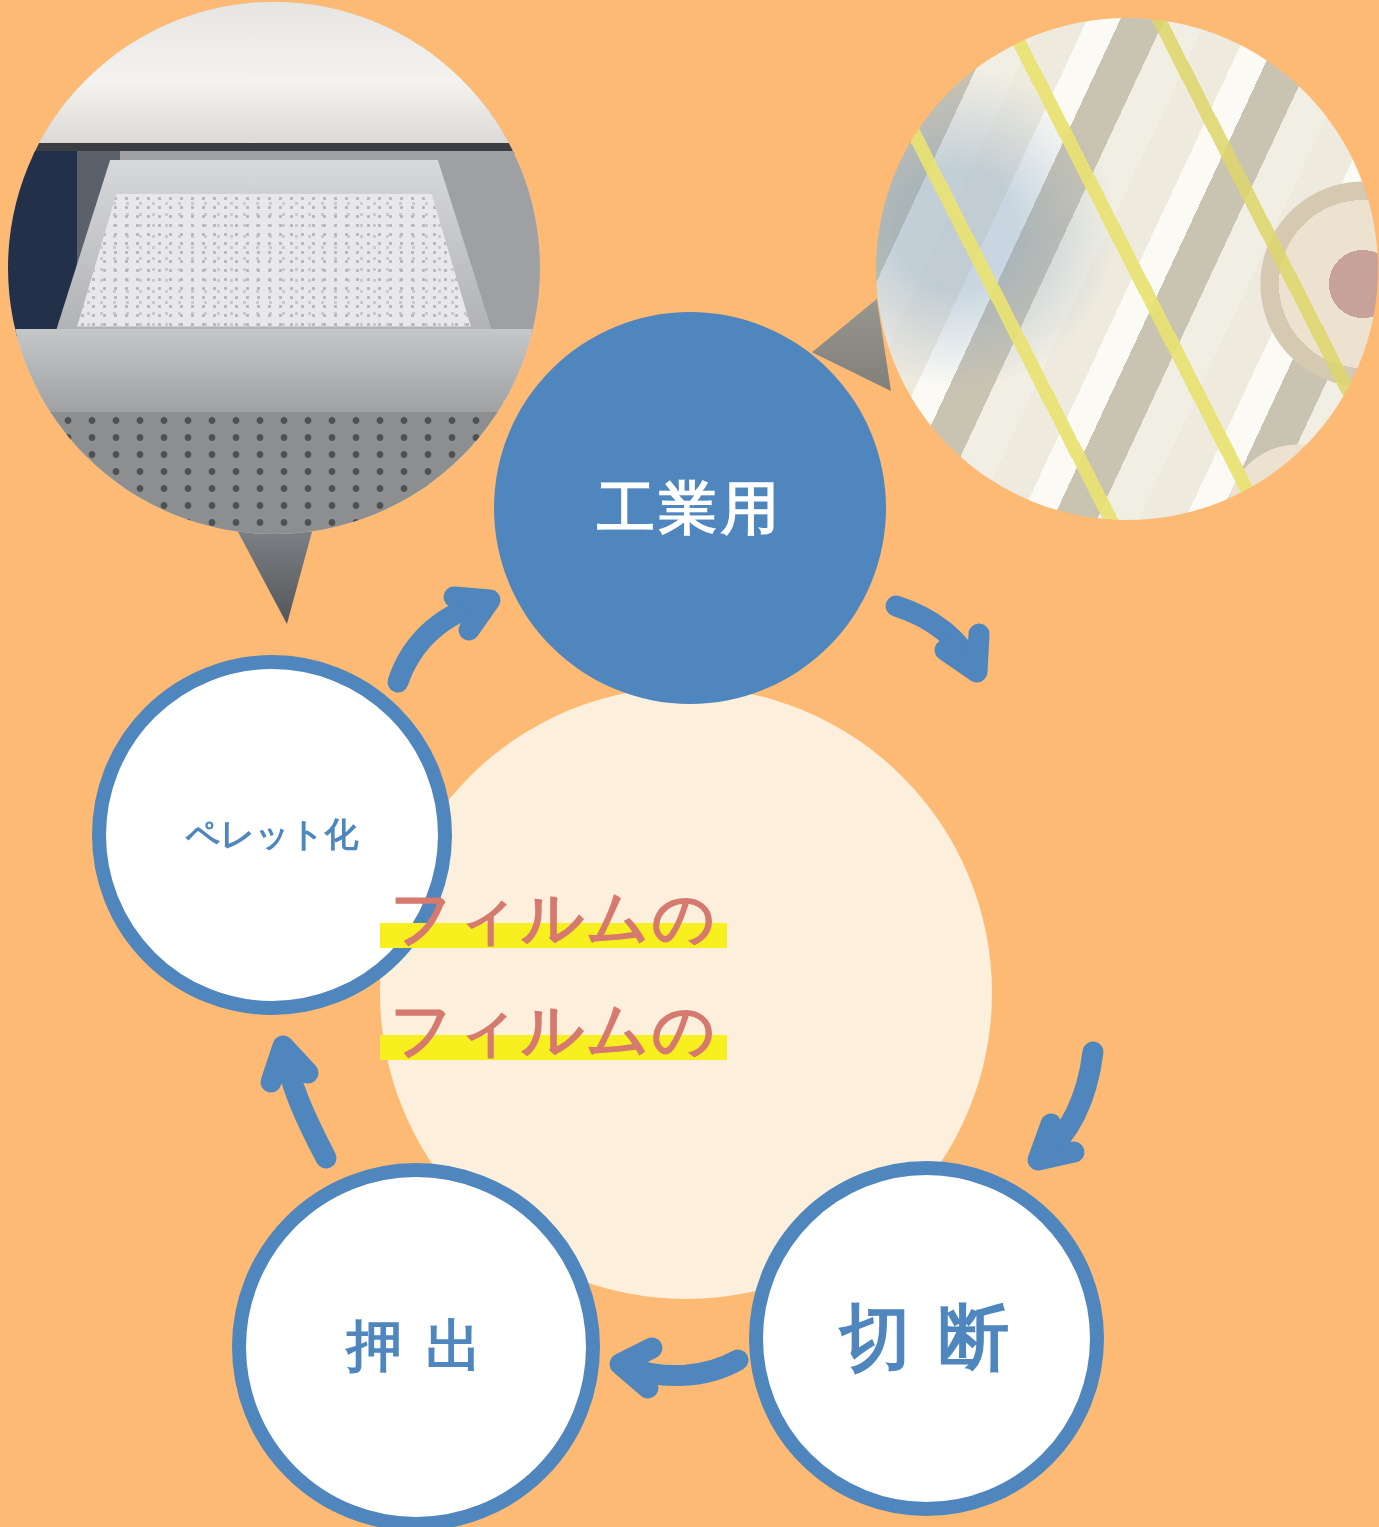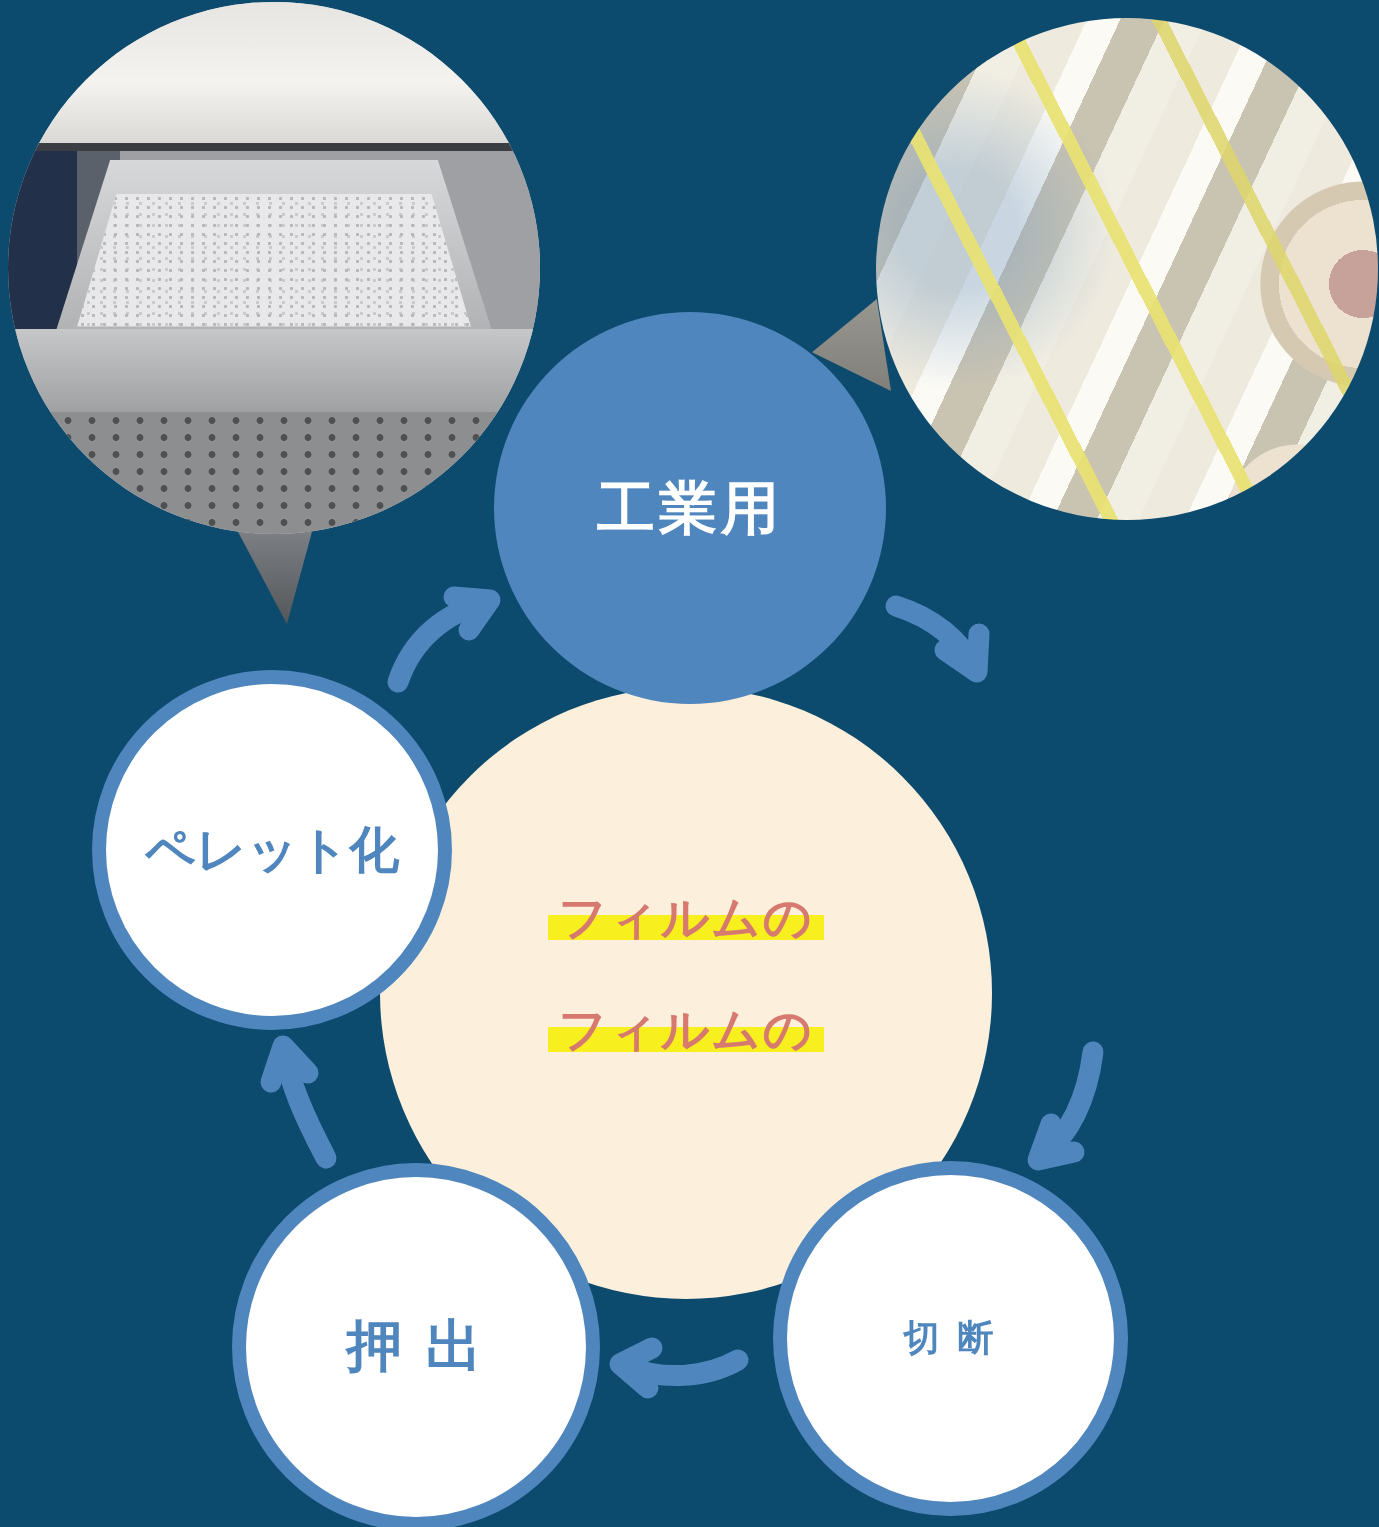--- a/index.html
+++ b/index.html
@@ -1,17 +1,17 @@
 <!DOCTYPE html>
 <html style="--blue: #4f86bd; --cream: #fcf0dc; --salmon: #d6796f; --highlight-yellow: #f7ef1e; --white: #ffffff;"><head>
 <meta charset="utf-8">
 <style>
   html,body{margin:0;padding:0;background:#ffffff;}
   body{font-family:"Liberation Sans","DejaVu Sans",sans-serif;}
-  .stage{position:relative;width:1379px;height:1527px;overflow:hidden;background:#0c4a6e;}
+  .stage{position:relative;width:1379px;height:1527px;overflow:hidden;background:#fdba74;}
 
   
   .photo{position:absolute;border-radius:50%;overflow:hidden;}
   .photo-left{left:8px;top:2px;width:532px;height:532px;background:#cfd0d2;}
   .pl-part{position:absolute;left:0;right:0;}
   .pl-fluff{top:0;height:27%;background:linear-gradient(#e6e5e2,#f4f3f0 55%,#d9d8d4);}
   .pl-seam{top:26.5%;height:2%;background:#3a3d42;}
   .pl-bg{top:28%;height:35%;background:linear-gradient(90deg,#223049 0 13%,#5b616b 13% 21%,#9ea0a3 21%);}
   .pl-frame{top:29%;height:34%;left:6%;right:6%;clip-path:polygon(15% 2%,85% 2%,97% 100%,3% 100%);
     background:linear-gradient(#d8d9db,#b0b1b3);}
@@ -34,37 +34,37 @@
   .tail-left{left:236px;top:528px;width:76px;height:96px;
     clip-path:polygon(0% 0%,100% 4%,67% 100%);
     background:linear-gradient(#7d8084,#54575a);}
   .tail-right{left:812px;top:299px;width:79px;height:92px;
     clip-path:polygon(82% 0%,100% 100%,0% 58%);
     background:linear-gradient(#97968f,#807f7a);}
 
   
   .center-circle{position:absolute;left:380px;top:687px;width:612px;height:612px;border-radius:50%;
     background:var(--cream,#fcf0dc);}
-  .center-label{position:absolute;left:380px;top:862px;width:612px;text-align:center;
-    color:var(--salmon,#d6796f);font-weight:bold;font-size:48px;line-height:112px;letter-spacing:2px;}
+  .center-label{position:absolute;left:380px;top:862px;width:612px;
+    color:var(--salmon,#d6796f);font-weight:bold;font-size:62px;line-height:112px;letter-spacing:2px;}
   .hl{padding:0 10px;
     background-image:linear-gradient(var(--highlight-yellow,#f7ef1e),var(--highlight-yellow,#f7ef1e));
     background-size:100% 25px;background-position:0 calc(100% - 4px);background-repeat:no-repeat;}
 
   
   .node{position:absolute;border-radius:50%;display:flex;flex-direction:column;
     align-items:center;justify-content:center;text-align:center;font-weight:bold;
     color:var(--blue,#4f86bd);box-sizing:border-box;}
   .node.outline{background:#fff;border:14px solid var(--blue,#4f86bd);}
   .node.filled{background:var(--blue,#4f86bd);color:#fff;}
   .node-film{left:494px;top:312px;width:392px;height:392px;font-size:58px;line-height:94px;letter-spacing:4px;}
   .node-suction{left:951px;top:675px;width:360px;height:360px;font-size:58px;}
-  .node-cutting{left:773px;top:1161px;width:355px;height:355px;font-size:36px;letter-spacing:4px;text-align:center;}
+  .node-cutting{left:749px;top:1161px;width:355px;height:355px;font-size:71px;letter-spacing:4px;text-align:center;}
   .node-extrusion{left:232px;top:1163px;width:368px;height:368px;font-size:56px;letter-spacing:4px;}
-  .node-pelletizing{left:92px;top:670px;width:360px;height:360px;font-size:50px;}
+  .node-pelletizing{left:92px;top:655px;width:360px;height:360px;font-size:34px;}
 
   
   .overlay{position:absolute;left:0;top:0;pointer-events:none;}
   .arc,.head{fill:none;stroke:var(--blue,#4f86bd);stroke-width:21;stroke-linecap:round;stroke-linejoin:round;}
 </style>
 </head>
 <body>
 
 <div class="stage">
 

